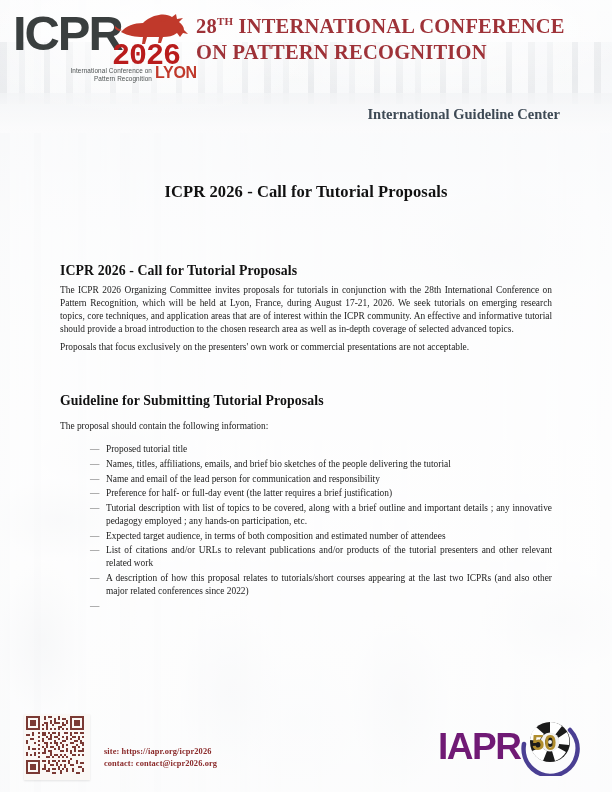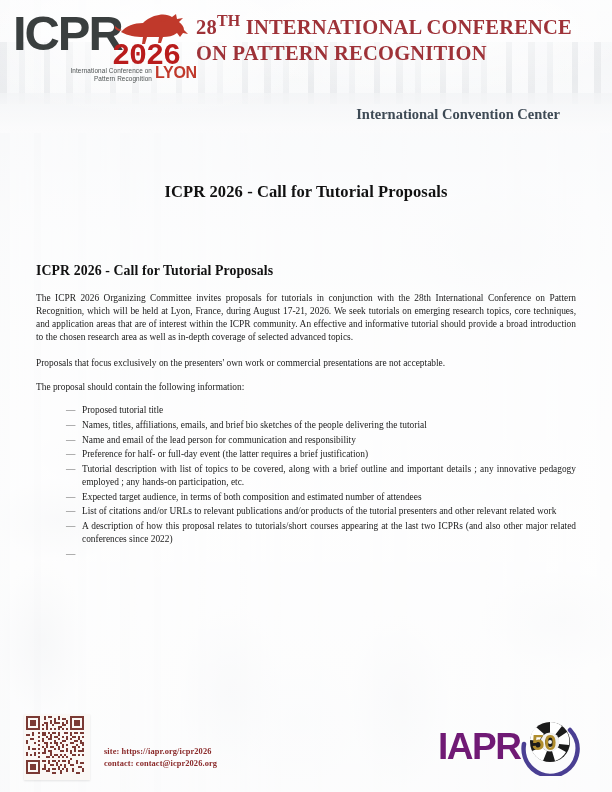--- a/index.html
+++ b/index.html
@@ -146,36 +146,36 @@
   
   .hdr-title {
     position: absolute; left: 196px; top: 8px; right: 8px;
     font-family: "Liberation Serif", serif;
     font-weight: 700;
     font-size: 20.5px;
     line-height: 26px;
     color: #9e3238;
     letter-spacing: .2px;
   }
-  .hdr-title sup { font-size: 16px; vertical-align: super; }
+  .hdr-title sup { font-size: 11px; vertical-align: super; }
   .hdr-sub {
     position: absolute; right: 52px; top: 84px;
     text-align: center;
     font-family: "Liberation Serif", serif;
     font-weight: 700;
     font-size: 14.5px;
     line-height: 20px;
     color: #3e4a55;
   }
 
   
   .body {
     position: relative;
     z-index: 2;
-    padding: 0 36px;
+    padding: 0 60px;
   }
   .doc-title {
     text-align: center;
     font-size: 16.5px;
     font-weight: 700;
     color: #111111;
     margin: 49px 0 0 0;
     letter-spacing: .1px;
   }
   .h2 {
@@ -184,21 +184,21 @@
     color: #111111;
     margin: 61px 0 0 0;
     letter-spacing: .1px;
   }
   .h2.second { margin-top: 39px; }
   p.para {
     font-size: 9.4px;
     line-height: 12.9px;
     color: #1b1b1b;
     text-align: justify;
-    margin: 13px 0 0 0;
+    margin: 5px 0 0 0;
   }
   p.para.tight { margin-top: 11px; }
   ul.dashlist {
     list-style: none;
     margin: 11px 0 0 0;
     padding: 0 0 0 30px;
   }
   ul.dashlist li {
     position: relative;
     font-size: 9.4px;
@@ -295,35 +295,36 @@
         <div class="logo-lyon">LYON</div>
       </div>
 
       <div class="hdr-title">
         <span>28</span><sup>TH</sup><span> INTERNATIONAL CONFERENCE</span><br>
         <span>ON PATTERN RECOGNITION</span>
       </div>
 
       <div class="hdr-sub">
         <br>
-        <span>International Convention Center</span>
+        <span>International Guideline Center</span>
       </div>
 
     </div>
   </div>
 
   <div class="body">
 
     <div class="doc-title">ICPR 2026 - Call for Tutorial Proposals</div>
 
     <div class="h2">ICPR 2026 - Call for Tutorial Proposals</div>
 
     <p class="para">The ICPR 2026 Organizing Committee invites proposals for tutorials in conjunction with the 28th International Conference on Pattern Recognition, which will be held at Lyon, France, during August 17-21, 2026. We seek tutorials on emerging research topics, core techniques, and application areas that are of interest within the ICPR community. An effective and informative tutorial should provide a broad introduction to the chosen research area as well as in-depth coverage of selected advanced topics.</p>
     <p class="para">Proposals that focus exclusively on the presenters' own work or commercial presentations are not acceptable.</p>
 
+    <div class="h2 second">Guideline for Submitting Tutorial Proposals</div>
 
     <p class="para tight">The proposal should contain the following information:</p>
 
     <ul class="dashlist" id="proposal-items">
         <li><span class="dash">—</span><span>Proposed tutorial title</span></li>
         <li class="just"><span class="dash">—</span><span>Names, titles, affiliations, emails, and brief bio sketches of the people delivering the tutorial</span></li>
         <li><span class="dash">—</span><span>Name and email of the lead person for communication and responsibility</span></li>
         <li><span class="dash">—</span><span>Preference for half- or full-day event (the latter requires a brief justification)</span></li>
         <li class="just"><span class="dash">—</span><span>Tutorial description with list of topics to be covered, along with a brief outline and important details ; any innovative pedagogy employed ; any hands-on participation, etc.</span></li>
         <li><span class="dash">—</span><span>Expected target audience, in terms of both composition and estimated number of attendees</span></li>

